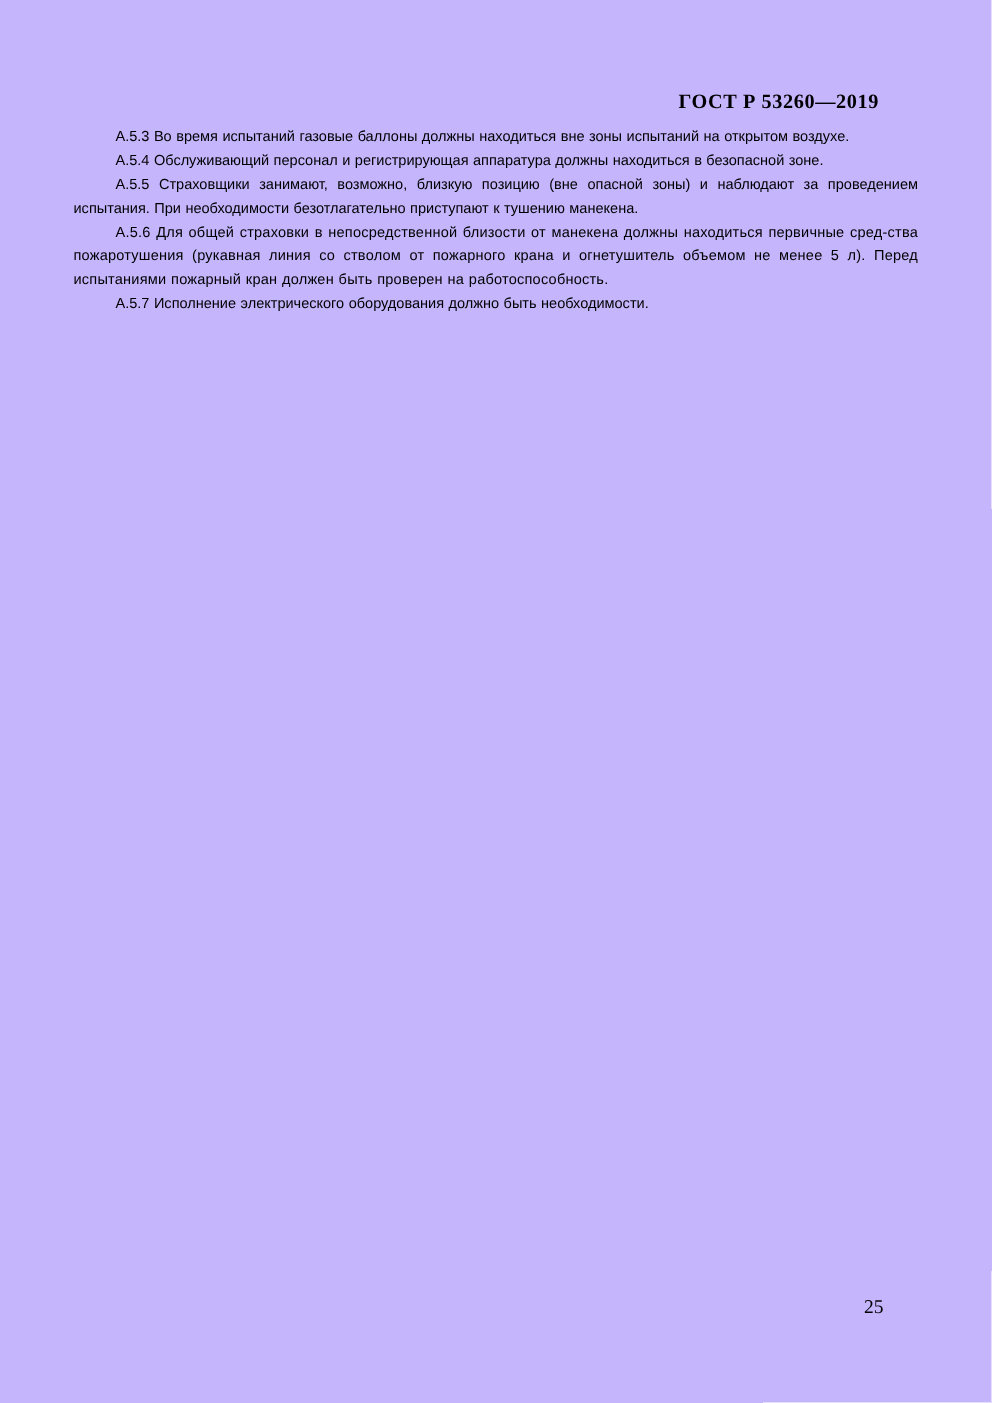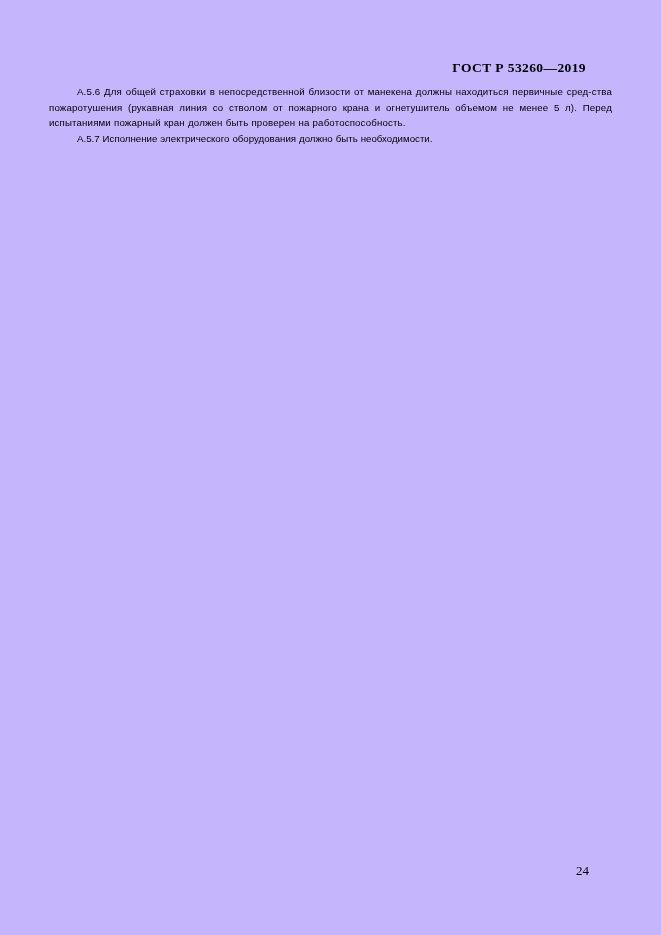--- a/index.html
+++ b/index.html
@@ -56,24 +56,27 @@
 </style>
 </head>
 <body>
 
 <div class="page">
 
   <div class="header">ГОСТ Р 53260—2019</div>
 
   <div class="content">
 
+    <p class="para">А.5.3  Во время испытаний газовые баллоны должны находиться вне зоны испытаний на открытом воздухе.</p>
 
+    <p class="para">А.5.4  Обслуживающий персонал и регистрирующая аппаратура должны находиться в безопасной зоне.</p>
 
+    <p class="para">А.5.5  Страховщики занимают, возможно, близкую позицию (вне опасной зоны) и наблюдают за проведением испытания. При необходимости безотлагательно приступают к тушению манекена.</p>
 
     <p class="para para-wide">А.5.6  Для общей страховки в непосредственной близости от манекена должны находиться первичные сред-ства пожаротушения (рукавная линия со стволом от пожарного крана и огнетушитель объемом не менее 5 л). Перед испытаниями пожарный кран должен быть проверен на работоспособность.</p>
 
     <p class="para">А.5.7  Исполнение электрического оборудования должно быть необходимости.</p>
 
   </div>
 
-  <div class="footer-page">24</div>
+  <div class="footer-page">25</div>
 
 </div>
 
 </body></html>

